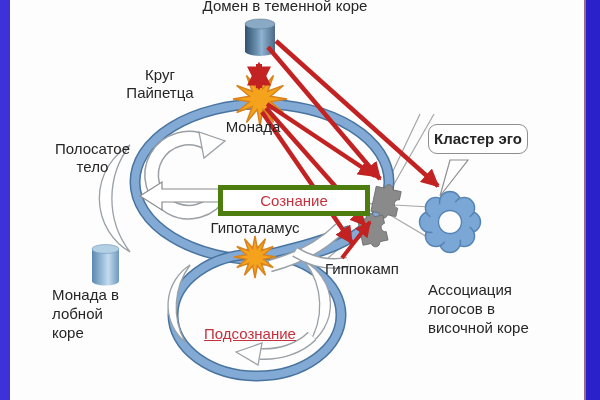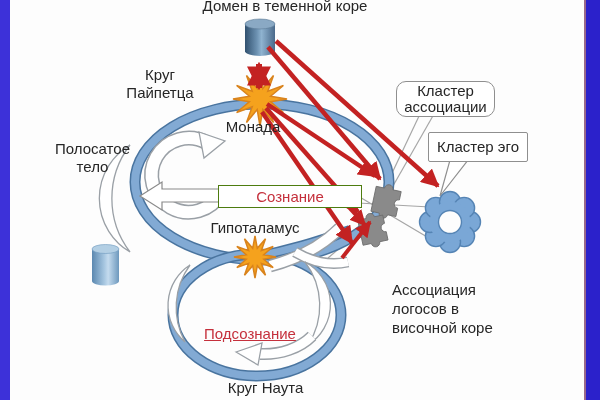--- a/index.html
+++ b/index.html
@@ -10,21 +10,21 @@
   }
   .border-strip{position:absolute;top:0;height:100%;}
   .diagram-svg{position:absolute;left:0;top:0;z-index:1;}
   .lbl{
     position:absolute;z-index:2;color:#262626;font-size:15px;line-height:1.2;
     white-space:pre-line;
   }
   .center{text-align:center;}
   .red{color:#c5303c;}
   .boxed{
-    background:#fff;border:1px solid #4d7c0f;z-index:3;
+    background:#fff;border:5px solid #4d7c0f;z-index:3;
     display:flex;align-items:center;justify-content:center;
     white-space:nowrap;
   }
   .bubble{
     background:#fff;border:1.5px solid #8f8f8f;z-index:3;
     display:flex;align-items:center;justify-content:center;
     text-align:center;
   }
 </style>
 </head>
@@ -163,31 +163,32 @@
 
   <div class="lbl center" style="left:213px;top:118px;width:80px;">Монада</div>
 
   <div class="lbl center" style="left:45px;top:140px;width:95px;">Полосатое
 тело</div>
 
   <div class="lbl boxed red" style="left:218px;top:185px;width:142px;height:21px;">Сознание</div>
 
   <div class="lbl center" style="left:200px;top:219px;width:110px;">Гипоталамус</div>
 
-  <div class="lbl bubble" style="left:396px;top:81px;width:97px;height:34px;border-radius:10px;line-height:1.1;">Кластер
-ассоциации</div>
 
-  <div class="lbl bubble" style="left:428px;top:132px;width:98px;height:28px;border-radius:2px;">Кластер эго</div>
+  <div class="lbl bubble" style="left:428px;top:124px;width:98px;height:28px;border-radius:9px;font-weight:bold;">Кластер эго</div>
 
+  <div class="lbl" style="left:325px;top:260px;width:95px;">Гиппокамп</div>
 
-  <div class="lbl" style="left:392px;top:281px;width:115px;line-height:1.25;">Ассоциация
+  <div class="lbl" style="left:428px;top:281px;width:115px;line-height:1.25;">Ассоциация
 логосов в
 височной коре</div>
 
+  <div class="lbl" style="left:52px;top:286px;width:85px;line-height:1.25;">Монада в
+лобной
+коре</div>
 
 
   <div class="lbl center red" style="left:196px;top:325px;width:108px;text-decoration:underline;">Подсознание</div>
 
 
 
-  <div class="lbl center" style="left:218px;top:379px;width:95px;">Круг Наута</div>
 
 </div>
 
 </body></html>

